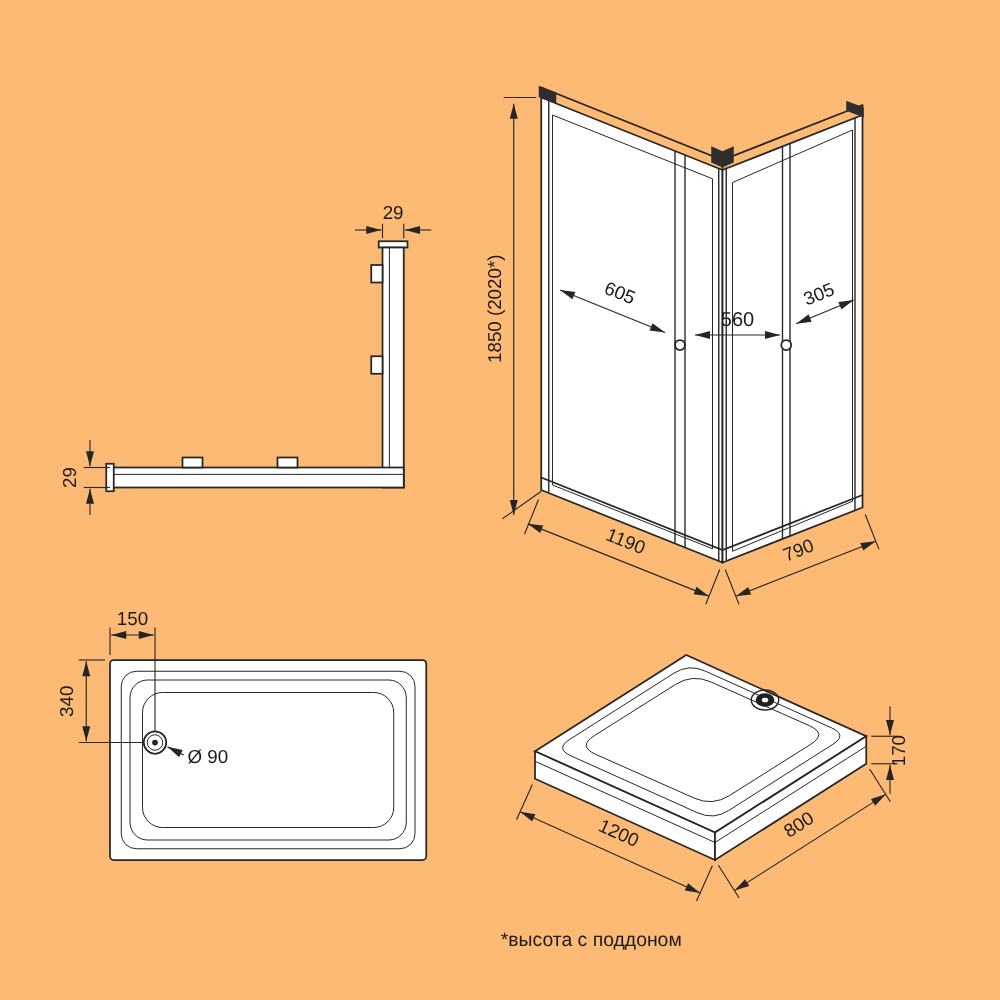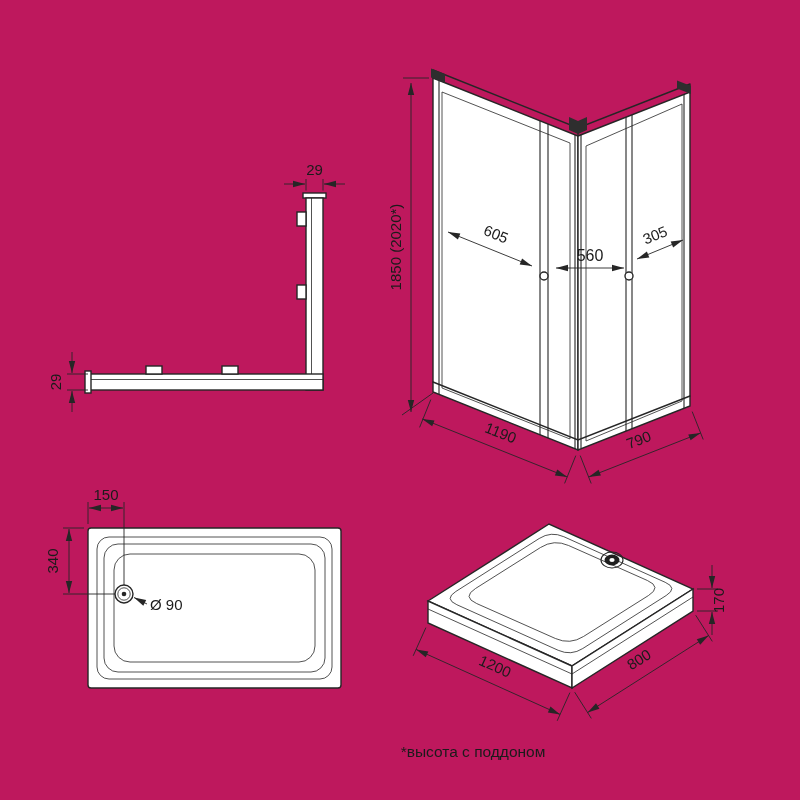--- a/index.html
+++ b/index.html
@@ -1,17 +1,17 @@
 <!DOCTYPE html>
 <html><head>
 <meta charset="utf-8">
 <style>
   html,body{margin:0;padding:0;background:#ffffff;}
   body{width:800px;height:800px;overflow:hidden;}
-  .page{width:800px;height:800px;background:#be185d;position:relative;}
+  .page{width:800px;height:800px;background:#fdba74;position:relative;}
   svg text{font-family:"Liberation Sans",sans-serif;fill:#1b1b1b;}
   .dt{font-size:15px;text-anchor:middle;}
   .big{font-size:16px;text-anchor:middle;}
   .lead{font-size:15px;text-anchor:start;}
   .obj{stroke:#262626;stroke-width:1.4;fill:none;stroke-linecap:round;}
   .objF{stroke:#262626;stroke-width:1.4;fill:#ffffff;}
   .med{stroke:#262626;stroke-width:1.1;fill:none;}
   .thin{stroke:#262626;stroke-width:0.8;fill:none;}
   .dim{stroke:#262626;stroke-width:0.9;fill:none;}
   .dark{fill:#2e2e2e;stroke:none;}

